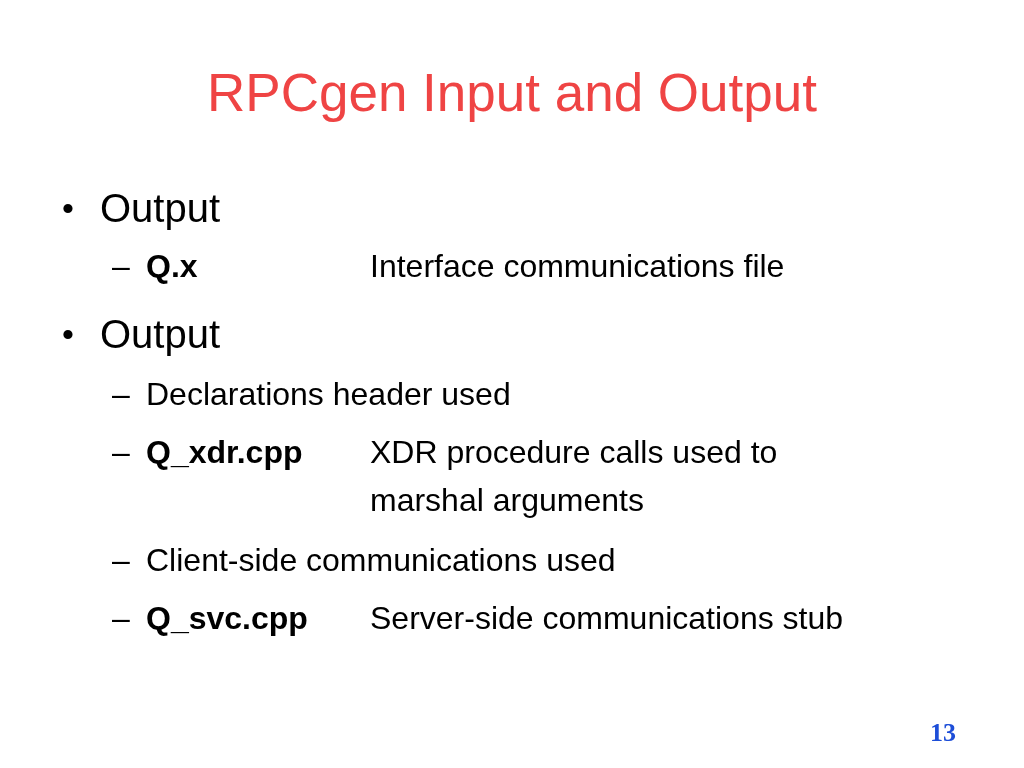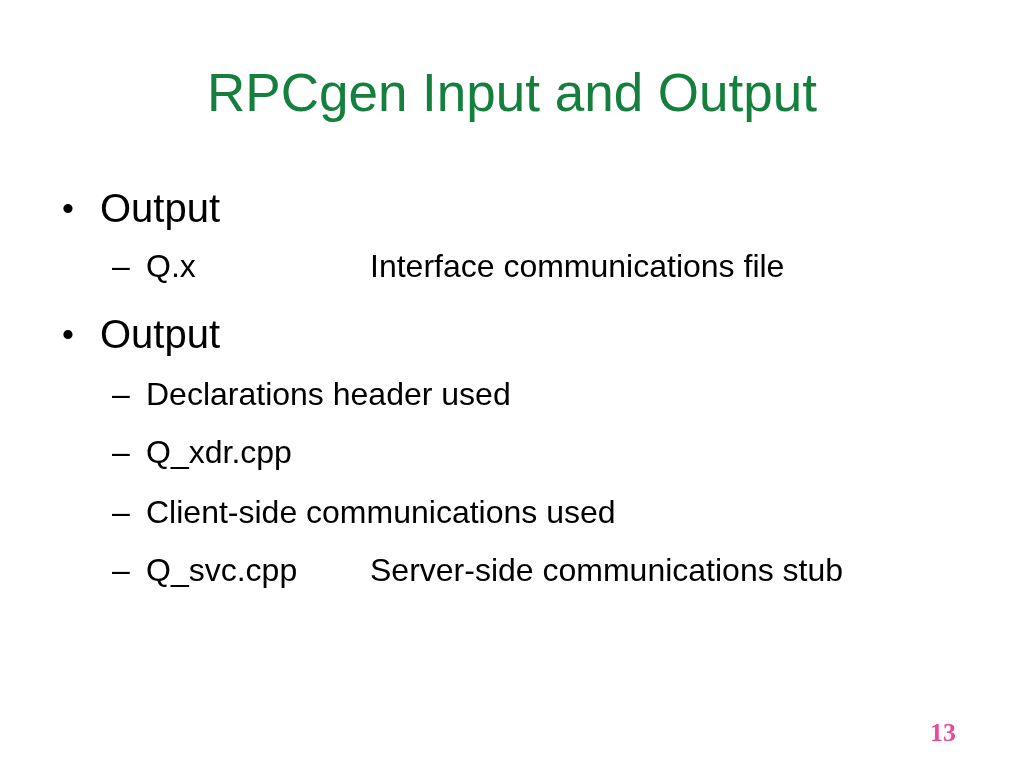--- a/index.html
+++ b/index.html
@@ -18,21 +18,21 @@
   }
   .title {
     position: absolute;
     top: 60px;
     left: 0;
     right: 0;
     text-align: center;
     font-size: 53px;
     line-height: 1.25;
     font-weight: 400;
-    color: #15803d;
+    color: #ef4444;
   }
   .content {
     position: absolute;
     top: 182px;
     left: 62px;
     right: 40px;
   }
   .l1 {
     display: flex;
     align-items: flex-start;
@@ -52,40 +52,41 @@
     font-size: 32px;
     line-height: 48px;
   }
   .l2 .dash {
     width: 34px;
     flex: 0 0 34px;
   }
   .l2 .term {
     width: 224px;
     flex: 0 0 224px;
+    font-weight: bold;
   }
   .l2 .desc {
     flex: 1;
     white-space: pre-line;
   }
   .row-input    { margin-top: 0; }
   .row-qx       { margin-top: 8px; }
   .row-output   { margin-top: 18px; }
   .row-qh       { margin-top: 10px; }
   .row-qxdr     { margin-top: 10px; }
   .row-qclnt    { margin-top: 12px; }
   .row-qsvc     { margin-top: 10px; }
   .page-number {
     position: absolute;
     right: 68px;
     bottom: 20px;
     font-family: "Liberation Serif", serif;
     font-weight: 700;
     font-size: 26px;
-    color: #ec4899;
+    color: #1d4ed8;
   }
 </style>
 </head>
 <body>
 
 <div class="slide">
 
   <div class="title">RPCgen Input and Output</div>
 
   <div class="content">
@@ -107,20 +108,22 @@
     </div>
 
     <div class="l2 row-qh">
       <span class="dash">–</span>
       <span class="desc">Declarations header used</span>
     </div>
 
     <div class="l2 row-qxdr">
       <span class="dash">–</span>
       <span class="term">Q_xdr.cpp</span>
+      <span class="desc">XDR procedure calls used to
+marshal arguments</span>
     </div>
 
     <div class="l2 row-qclnt">
       <span class="dash">–</span>
       <span class="desc">Client-side communications used</span>
     </div>
 
     <div class="l2 row-qsvc">
       <span class="dash">–</span>
       <span class="term">Q_svc.cpp</span>

